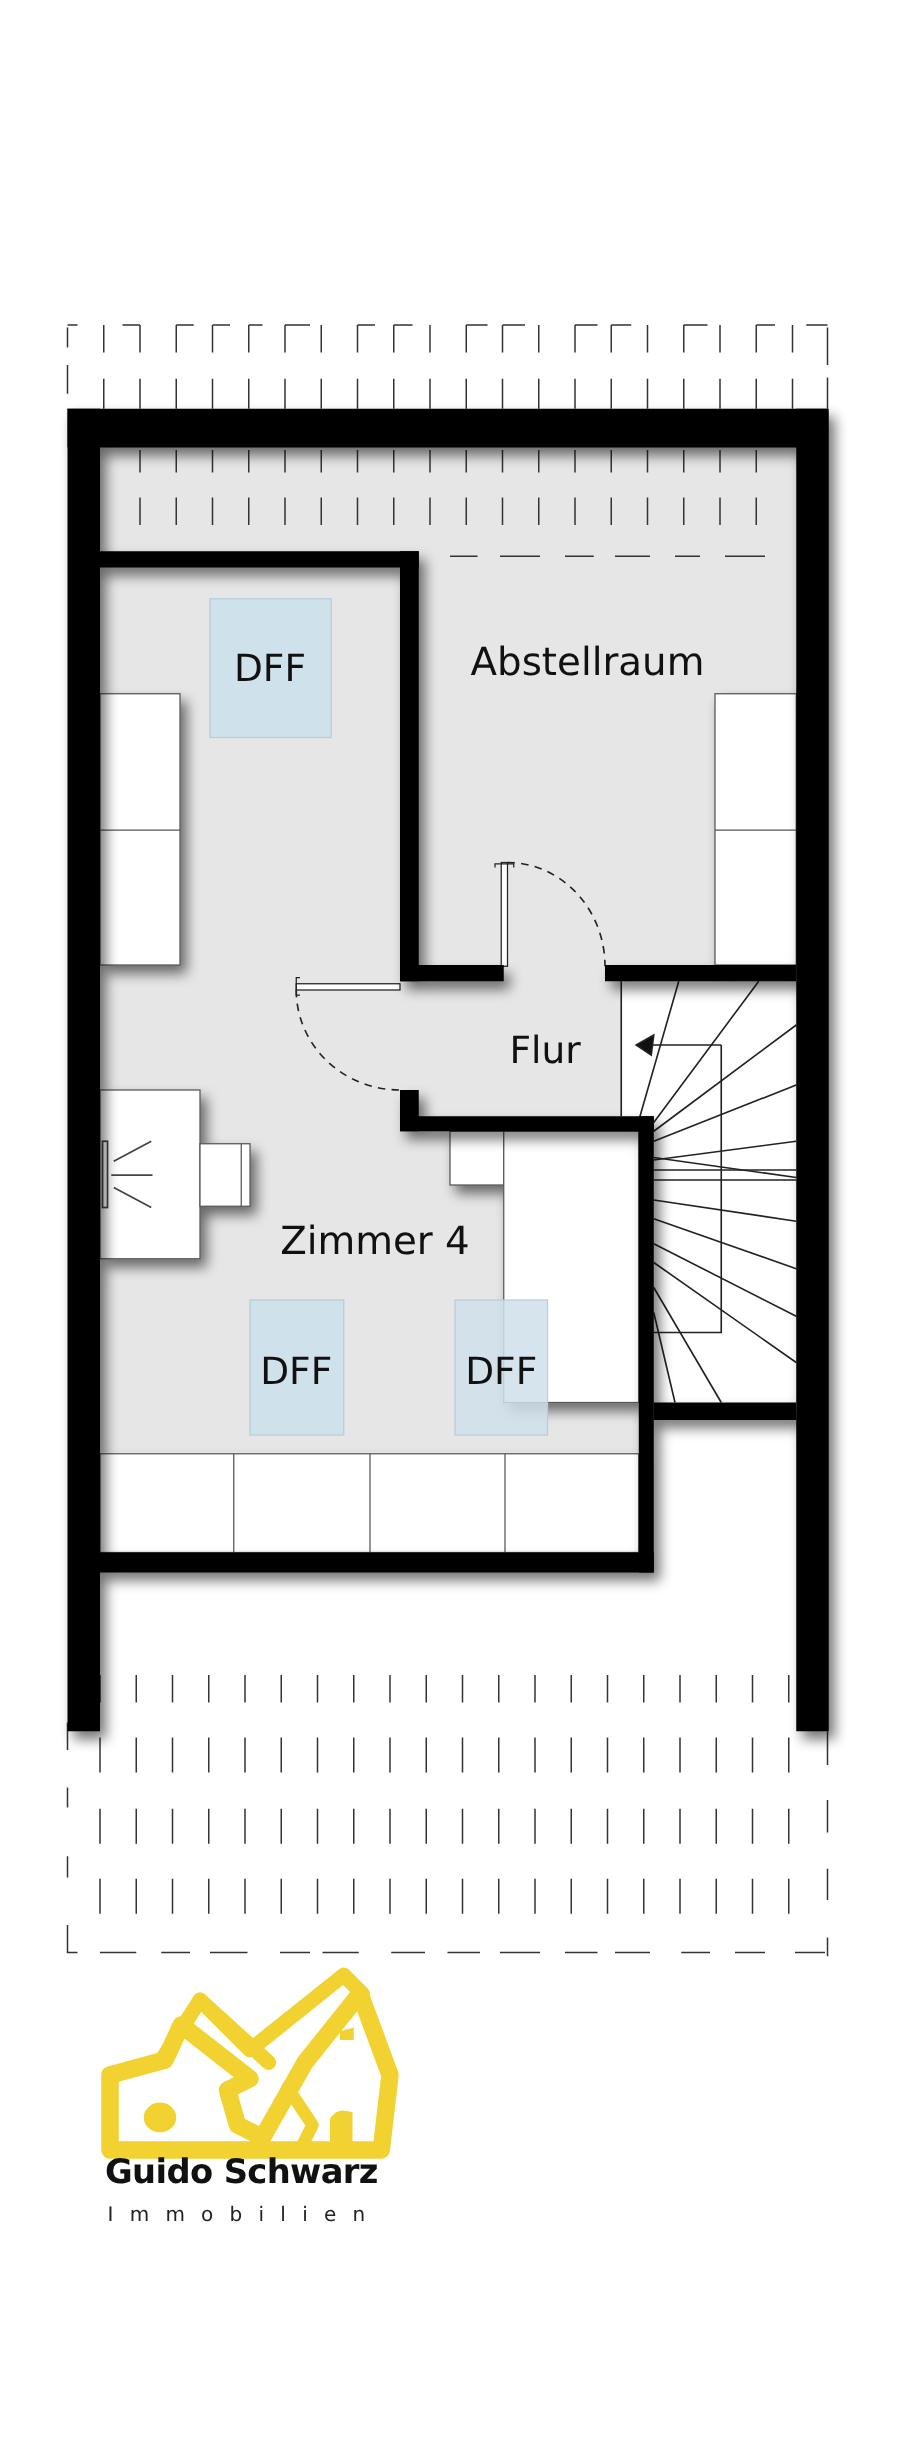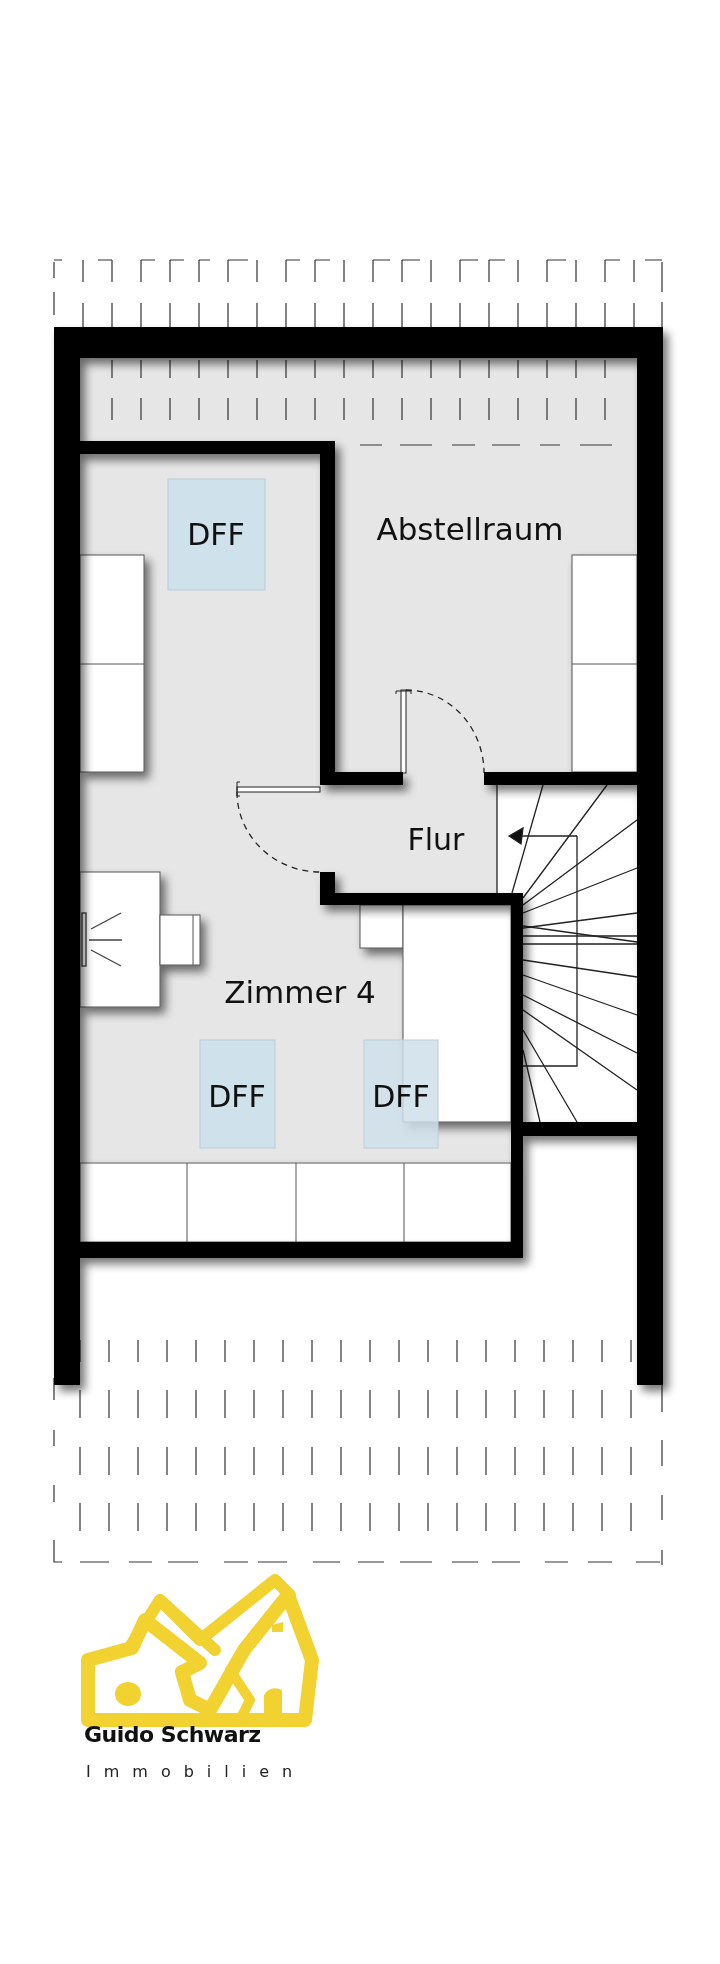--- a/index.html
+++ b/index.html
@@ -1,19 +1,19 @@
 <!DOCTYPE html>
 <html><head>
 <meta charset="utf-8">
 <style>
   html, body { margin:0; padding:0; background:#ffffff; }
   body { width:720px; height:1964px; position:relative; overflow:hidden; font-family:"DejaVu Sans", sans-serif; }
   #plan { position:absolute; left:0; top:0; width:720px; height:1964px; }
   .room-label { font-family:"DejaVu Sans", sans-serif; fill:#111; }
-  .logo-name { position:absolute; left:84px; top:1722px; font-family:"DejaVu Sans", sans-serif; font-weight:bold; font-size:22px; color:#111; letter-spacing:-0.5px; }
+  .logo-name { position:absolute; left:84px; top:1722px; font-family:"DejaVu Sans", sans-serif; font-weight:bold; font-size:27px; color:#111; letter-spacing:-0.5px; }
   .logo-sub { position:absolute; left:86px; top:1762px; font-family:"DejaVu Sans", sans-serif; font-size:16px; color:#222; letter-spacing:13px; }
 </style>
 </head>
 <body>
 
 <svg id="plan" viewBox="0 0 720 1964" xmlns="http://www.w3.org/2000/svg">
   <defs>
     <filter id="sh" x="-10%" y="-10%" width="130%" height="130%">
       <feGaussianBlur in="SourceAlpha" stdDeviation="5"></feGaussianBlur>
       <feOffset dx="5" dy="6"></feOffset>

